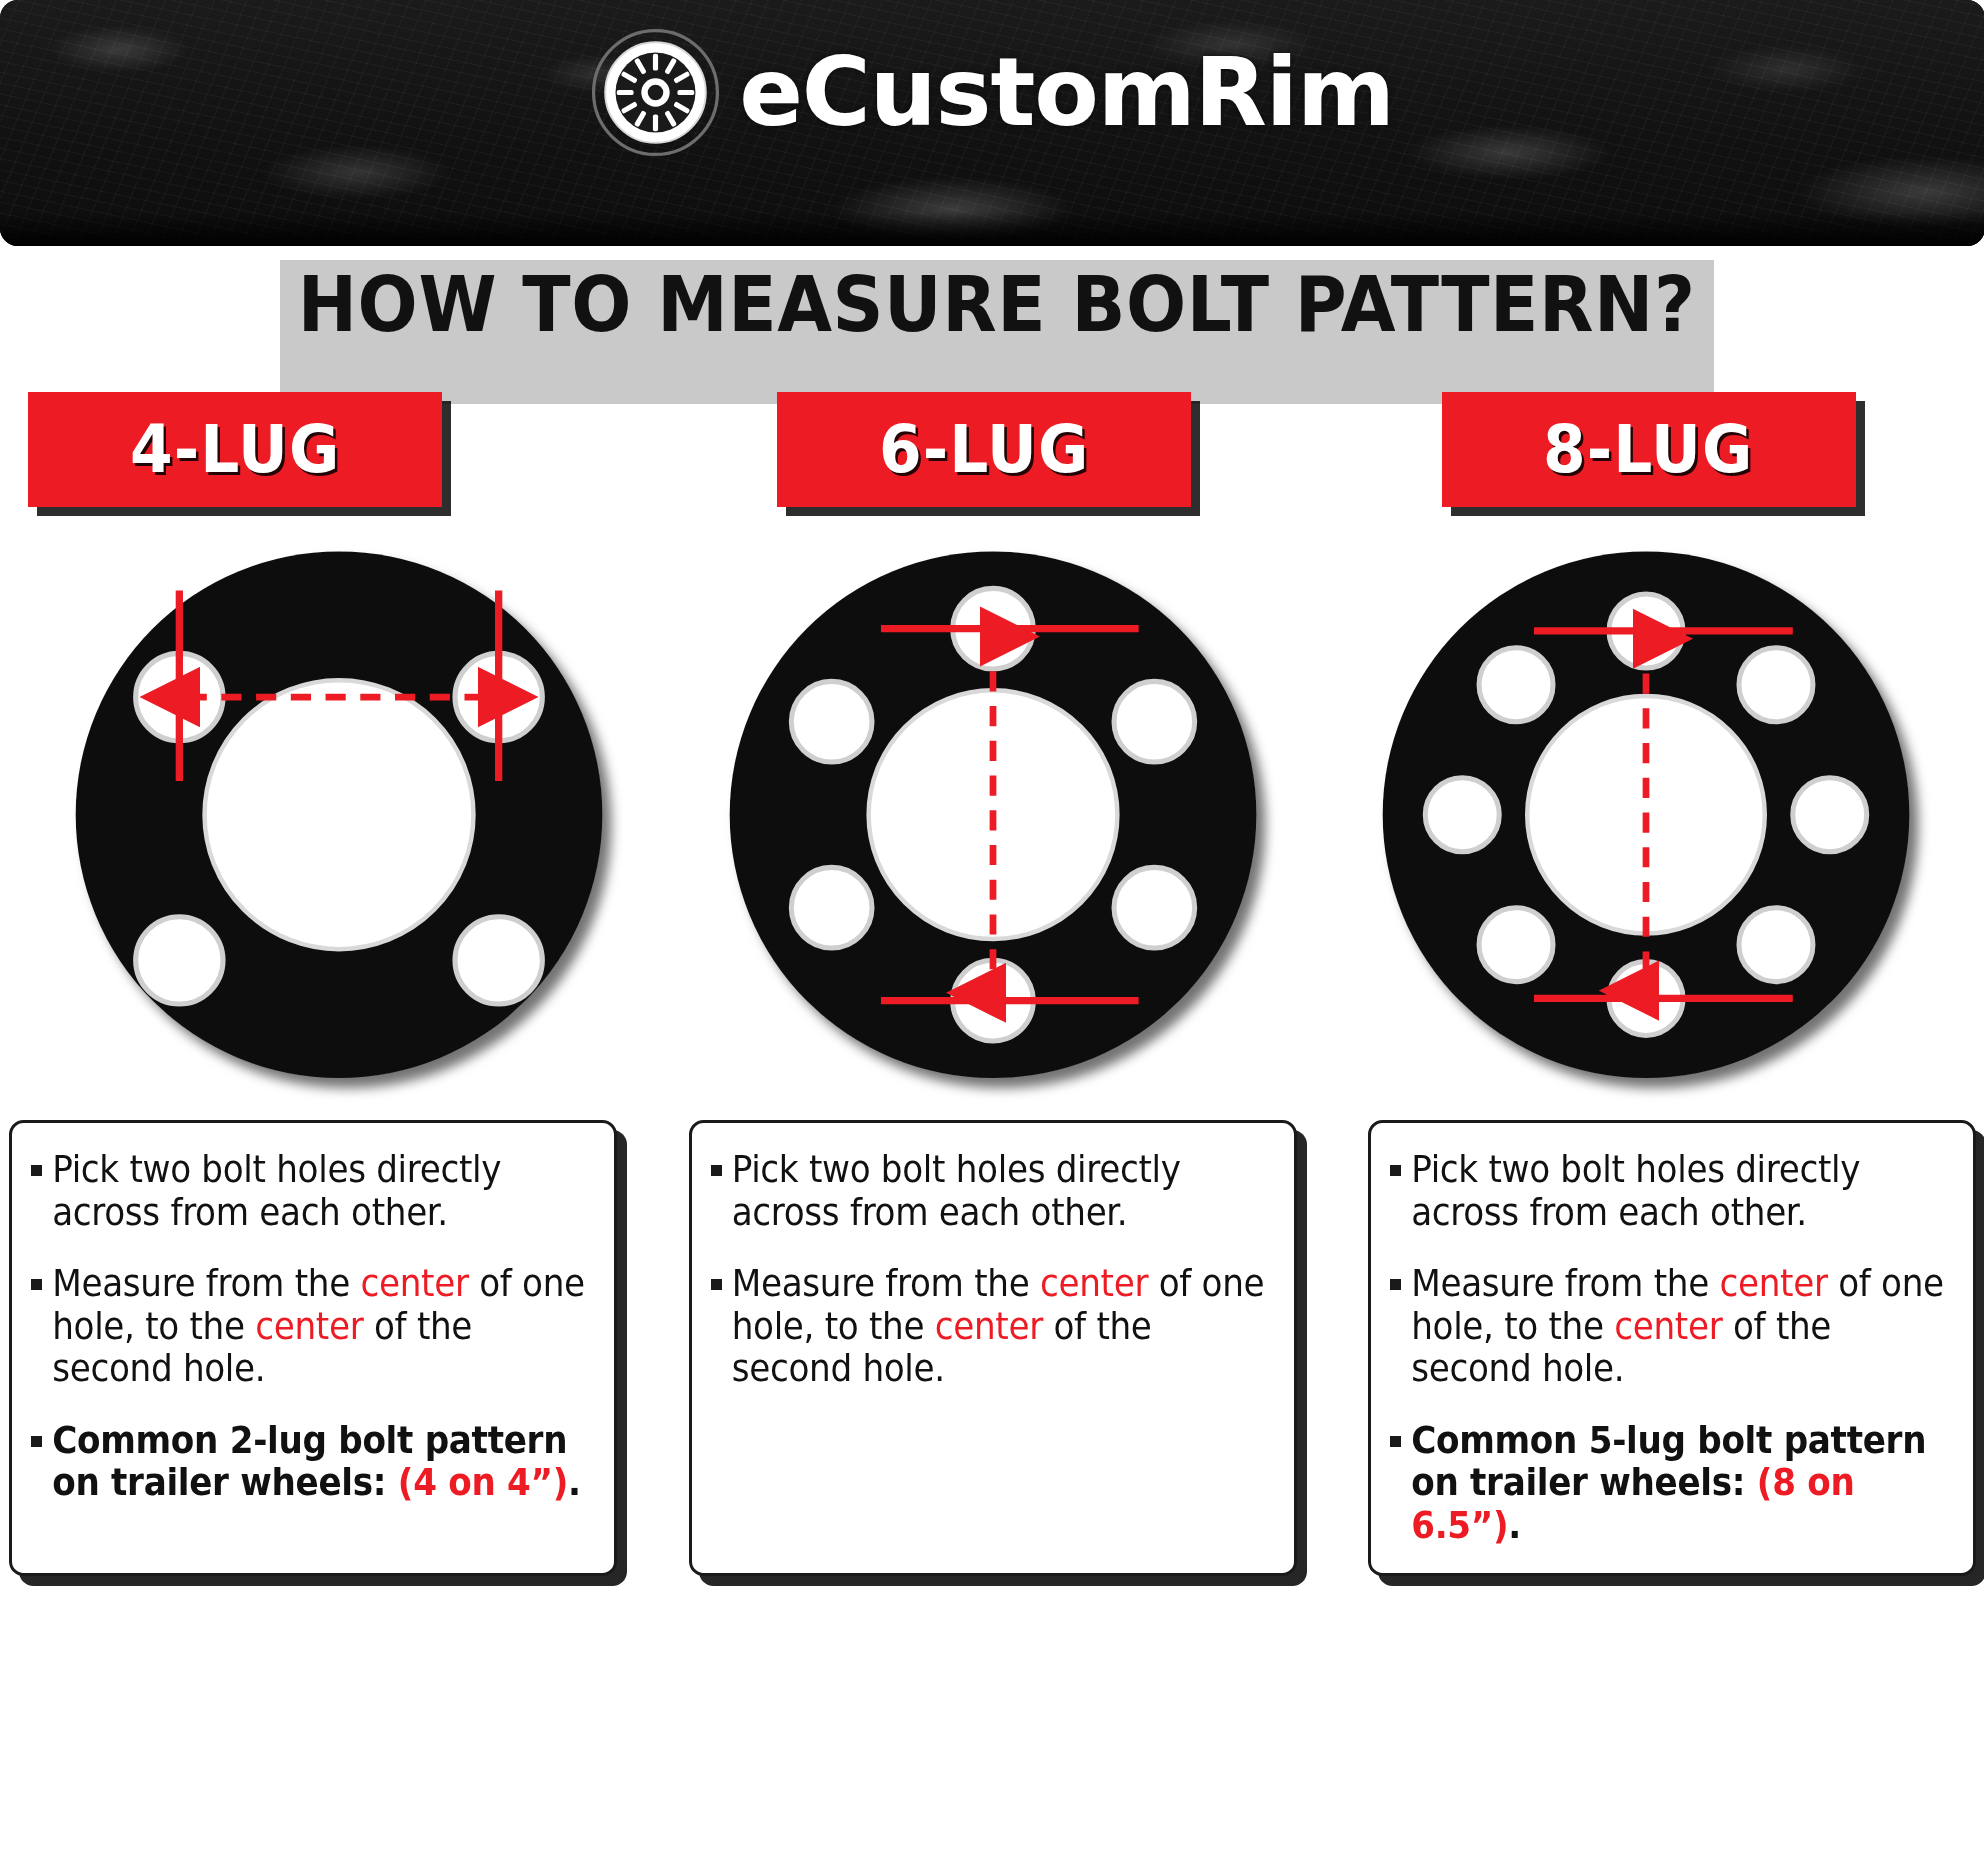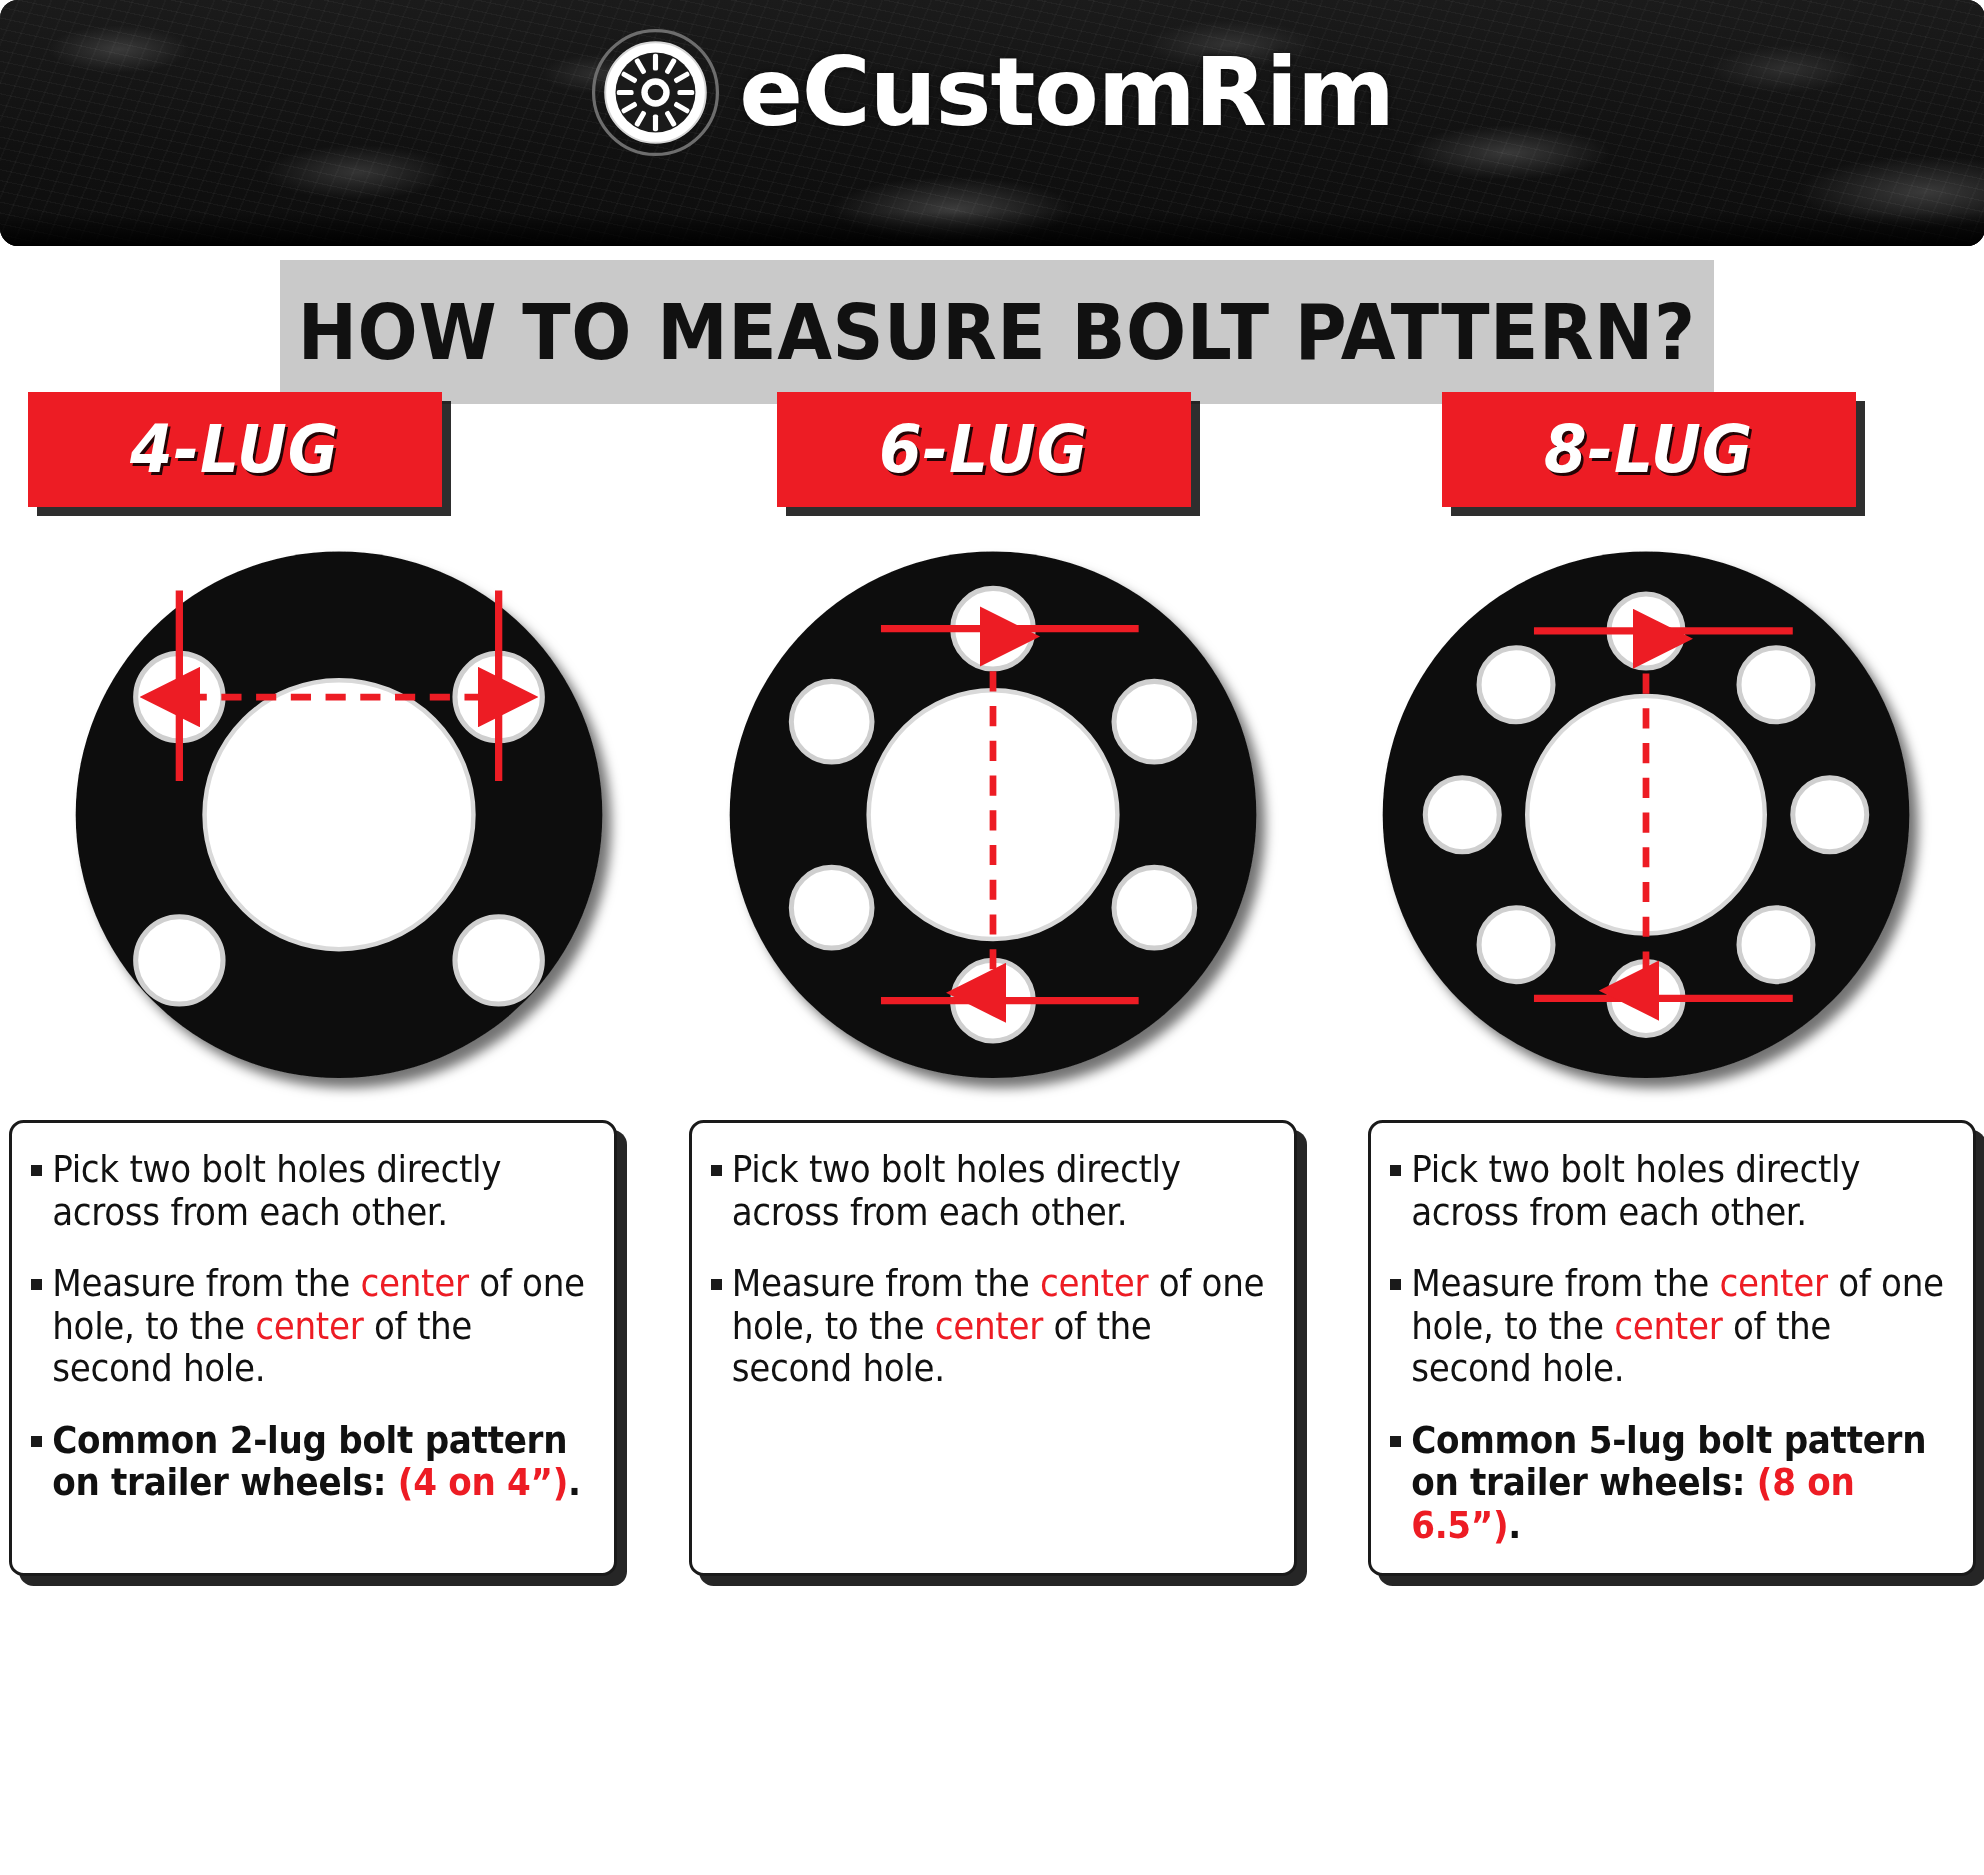--- a/index.html
+++ b/index.html
@@ -66,41 +66,40 @@
   }
 
   
   .title-wrap {
     position: absolute;
     left: 280px;
     top: 260px;
     width: 1434px;
     height: 144px;
     background: #c9c9c9;
-    display: flex; align-items: center; justify-content: center;
+    display: flex; align-items: flex-start; justify-content: center;
   }
   .title-text {
     font-family: "DejaVu Sans", sans-serif;
     font-weight: bold;
     font-size: 77px;
     color: #111;
     letter-spacing: 0.6px;
     transform: scaleX(0.92);
     white-space: nowrap;
   }
 
   
   .columns {
     position: absolute;
     top: 392px;
     left: 0; right: 0;
     display: flex;
     justify-content: space-between;
     padding: 0 22.4px;
-    font-style: italic;
   }
   .col { width: 633px; position: relative; }
 
   .lug-badge {
     width: 414px;
     height: 115px;
     background: #ed1c24;
     display: flex; align-items: center; justify-content: center;
     margin-bottom: 22.4px;
     box-shadow: 9px 9px 0 rgba(0,0,0,0.82);

